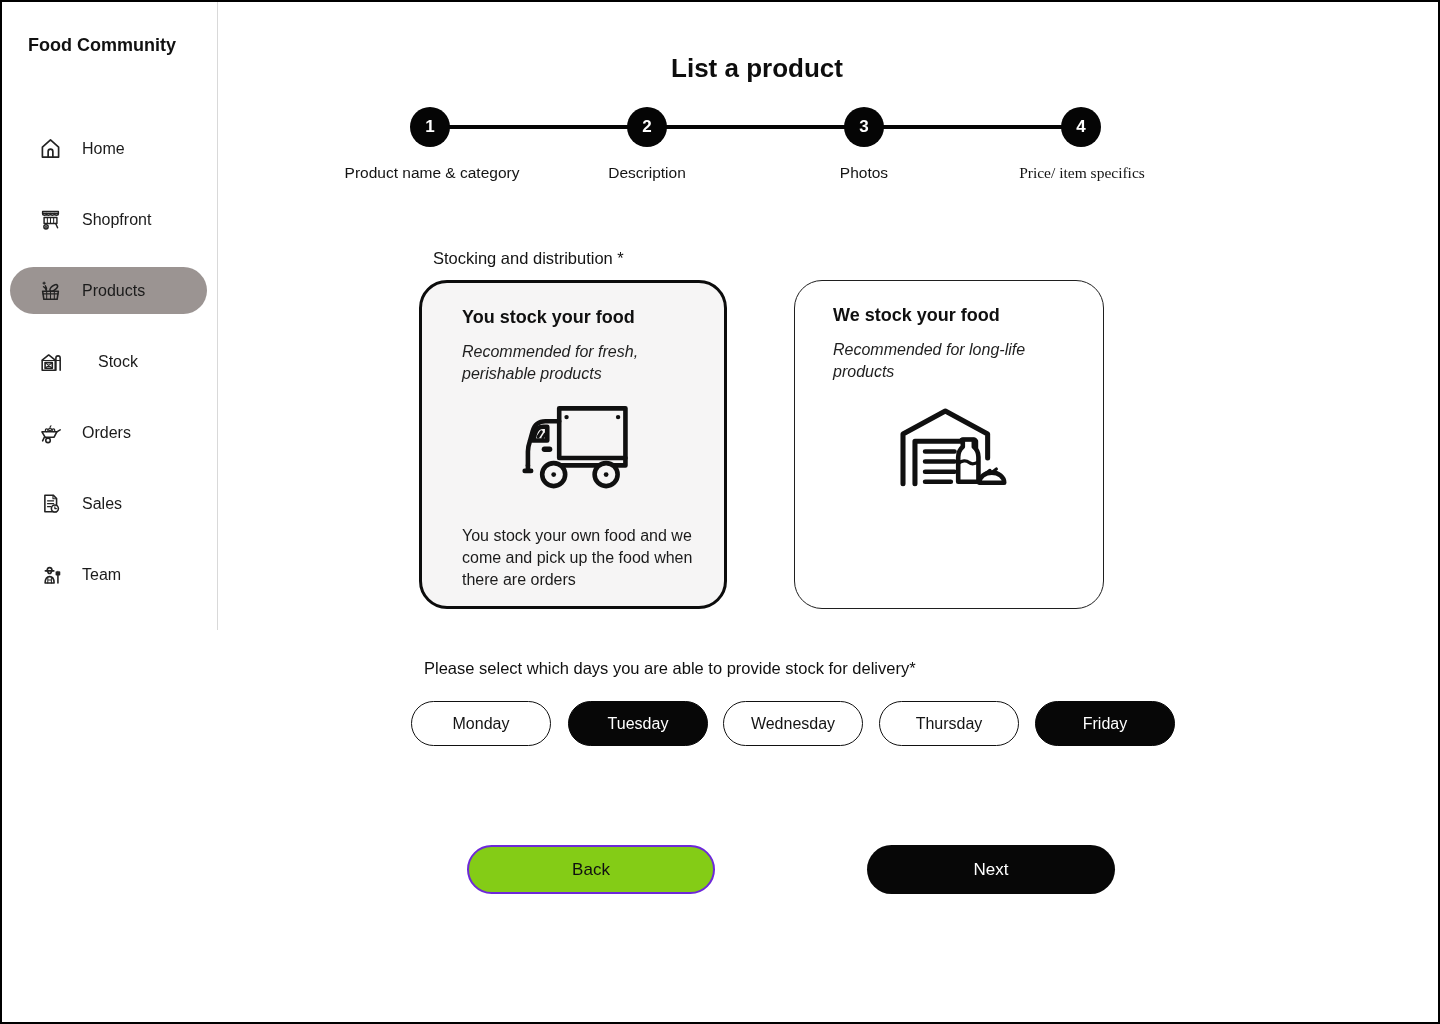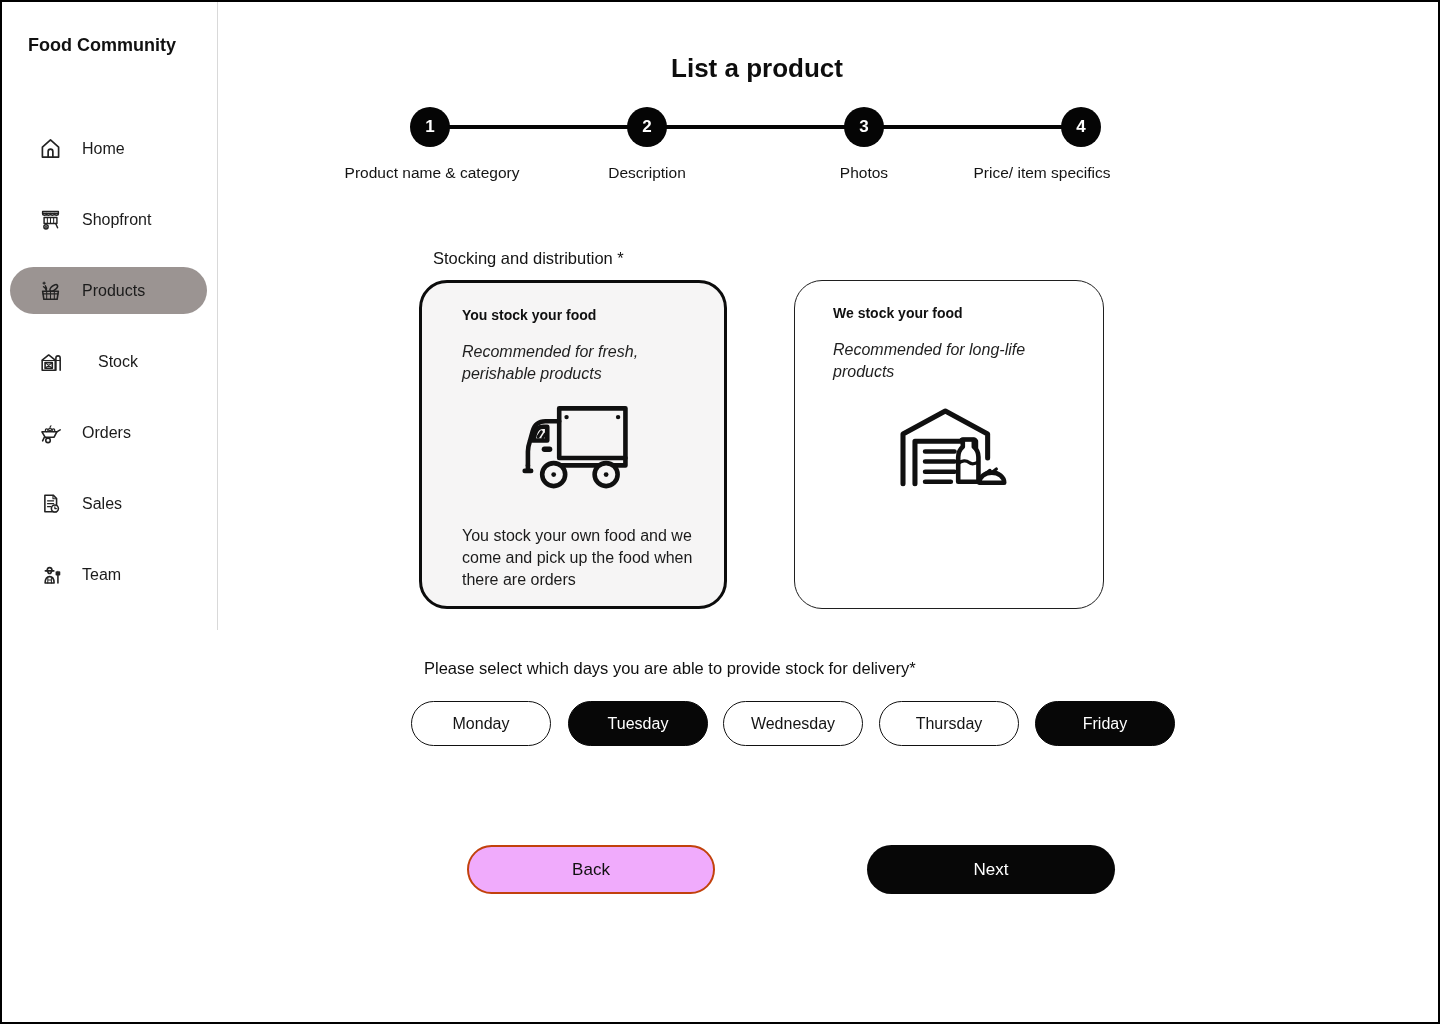--- a/index.html
+++ b/index.html
@@ -53,21 +53,21 @@
     top:278px; height:329px; border-radius:28px; cursor:pointer; background:#fff;
   }
   .option-card.selected {
     left:417px; width:308px; border:3px solid #0c0c0c; background:#f6f5f5;
   }
   .option-card.unselected {
     left:792px; width:310px; border:1.5px solid #1f1f1f;
   }
   .card-title {
     position:absolute; left:40px; top:24px;
-    font-size:14px; font-weight:600; color:#101010; white-space:nowrap;text-align:center;
+    font-size:18px; font-weight:600; color:#101010; white-space:nowrap;text-align:center;
   }
   .option-card.unselected .card-title { left:38px; }
   .card-subtitle {
     position:absolute; left:40px; top:58px; width:225px;
     font-style:italic; font-size:16px; line-height:22px; color:#1f1f1f;
   }
   .option-card.unselected .card-subtitle { left:38px; width:215px; }
   .card-icon { position:absolute; left:50%; transform:translateX(-50%); top:118px; }
   .card-icon svg { display:block; }
   .card-desc {
@@ -85,21 +85,21 @@
     font-size:16px; color:#141414; cursor:pointer;
   }
   .day-pill.selected { background:#070707; border-color:#070707; color:#ffffff; }
 
   
   .btn {
     top:843px; width:248px; height:49px; border-radius:25px;
     display:flex; align-items:center; justify-content:center;
     font-size:17px; cursor:pointer;
   }
-  .btn-back { left:465px; background:#f0abfc; border:2px solid #c2410c; color:#101010; }
+  .btn-back { left:465px; background:#84cc16; border:2px solid #6d28d9; color:#101010; }
   .btn-next { left:865px; background:#070707; color:#ffffff; }
 </style>
 </head>
 <body>
 
 <div class="abs sidebar-divider"></div>
 
 <div class="abs app-title">Food Community</div>
 
 <div class="abs nav-item" style="top:123px;">
@@ -203,21 +203,21 @@
 <div class="abs step-line"></div>
 
 <div class="abs step-circle" style="left:408px;">1</div>
 <div class="abs step-circle" style="left:625px;">2</div>
 <div class="abs step-circle" style="left:842px;">3</div>
 <div class="abs step-circle" style="left:1059px;">4</div>
 
 <div class="abs step-label" style="left:430px;">Product name &amp; category</div>
 <div class="abs step-label" style="left:645px;">Description</div>
 <div class="abs step-label" style="left:862px;">Photos</div>
-<div class="abs step-label" style="left:1040px;">Price/ item specifics</div>
+<div class="abs step-label" style="left:1080px;font-family:Liberation Serif, serif;">Price/ item specifics</div>
 
 <div class="abs section-label">Stocking and distribution *</div>
 
 <div class="abs option-card selected">
   <div class="card-title">You stock your food</div>
   <div class="card-subtitle">Recommended for fresh, perishable products</div>
   <div class="card-icon">
     <svg viewBox="0 0 130 100" width="120" height="92">
       <g fill="none" stroke="#101010" stroke-width="5" stroke-linejoin="round" stroke-linecap="round">
         <rect x="50" y="8" width="72" height="54"></rect>

